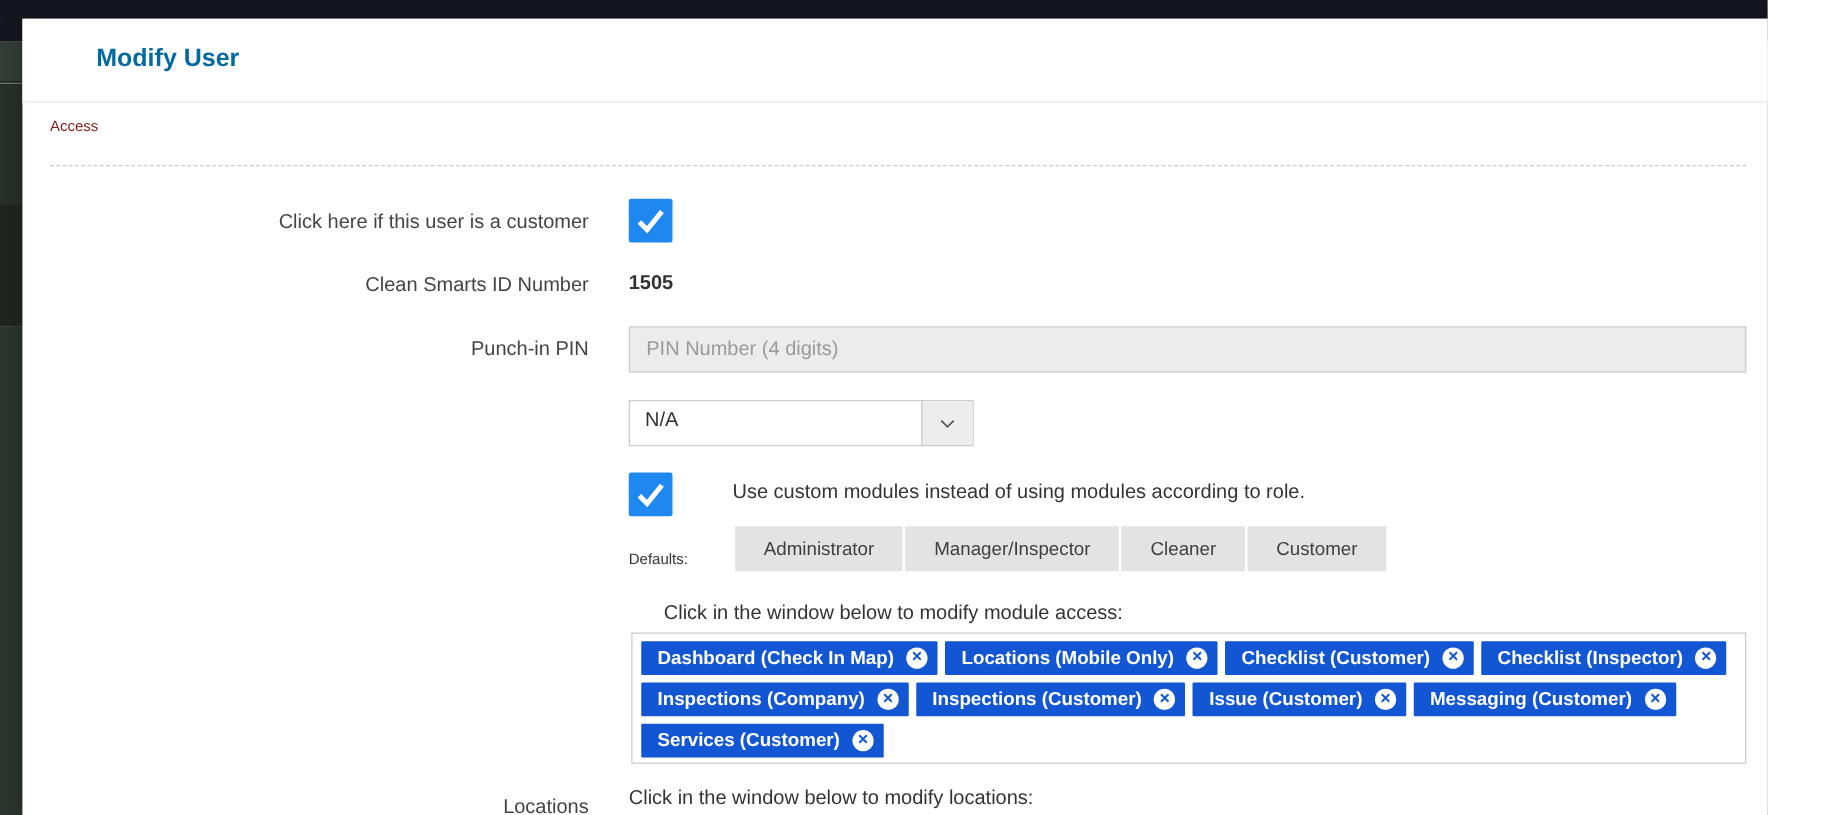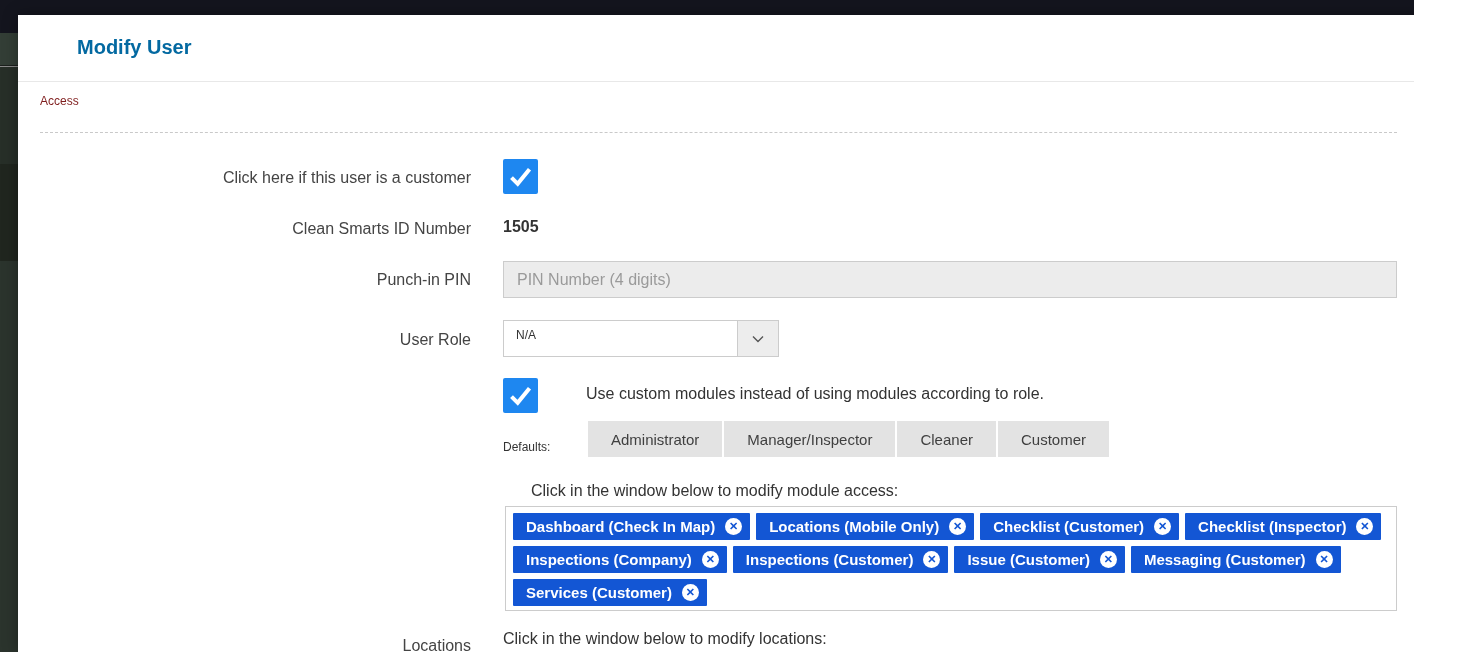--- a/index.html
+++ b/index.html
@@ -36,21 +36,21 @@
 
   .checkbox { position:absolute; width:35px; height:35px; background:#1e87f0; border-radius:2px; cursor:pointer; }
   .checkbox svg { position:absolute; left:4px; top:4px; }
 
   .id-value { position:absolute; left:485px; top:203px; font-size:16px; font-weight:700; color:#333; }
 
   .pin-input { position:absolute; left:485px; top:246px; width:894px; height:37px; background:#ececec; border:1px solid #ccc; padding:0 13px; font-size:16px; color:#333; font-family:"Liberation Sans",sans-serif; }
   .pin-input::placeholder { color:#9a9a9a; opacity:1; }
 
   .role-select { position:absolute; left:485px; top:305px; width:276px; height:37px; border:1px solid #ccc; background:#fff; cursor:pointer; }
-  .role-value { position:absolute; left:12px; top:7px; font-size:12px; color:#333; }
+  .role-value { position:absolute; left:12px; top:7px; font-size:16px; color:#333; }
   .role-arrow { position:absolute; right:0; top:0; width:41px; height:35px; background:#ededed; border-left:1px solid #ccc; display:flex; align-items:center; justify-content:center; }
 
   .custom-label { position:absolute; left:532px; top:370px; font-size:16px; color:#333;margin-left:36px; }
 
   .defaults-label { position:absolute; left:485px; top:425px; font-size:12px; color:#333; }
   .defaults-group { position:absolute; left:570px; top:406px; display:flex; gap:2px; }
   .default-btn { height:36px; padding:0 23px; background:#e3e3e3; border:none; font-size:15px; color:#3f3f3f; font-family:"Liberation Sans",sans-serif; display:flex; align-items:center; cursor:pointer; white-space:nowrap; }
 
   .modules-hint { position:absolute; left:485px; top:467px; font-size:16px; color:#333;margin-left:28px; }
   .modules-box { position:absolute; left:487px; top:491px; width:892px; height:105px; border:1px solid #ccc; background:#fff; padding:3px 4px; display:flex; flex-wrap:wrap; align-content:flex-start; cursor:pointer; }
@@ -111,21 +111,20 @@
         <polyline points="4,13 9.5,18.5 20,5.5" stroke="#ffffff" stroke-width="3.6" fill="none"></polyline>
       </svg>
     </div>
 
     <div class="flabel" style="top:203px">Clean Smarts ID Number</div>
     <div class="id-value">1505</div>
 
     <div class="flabel" style="top:254px">Punch-in PIN</div>
     <input class="pin-input" type="text" placeholder="PIN Number (4 digits)" style="">
 
-    <div class="flabel" style="top:314px">User Role</div>
     <div class="role-select">
       <div class="role-value">N/A</div>
       <div class="role-arrow">
         <svg width="12" height="8" viewBox="0 0 12 8">
             <polyline points="1,1.5 6,6.5 11,1.5" stroke="#555" stroke-width="1.4" fill="none"></polyline>
           </svg>
       </div>
     </div>
 
     <div class="checkbox" style="left:485px; top:363px">

